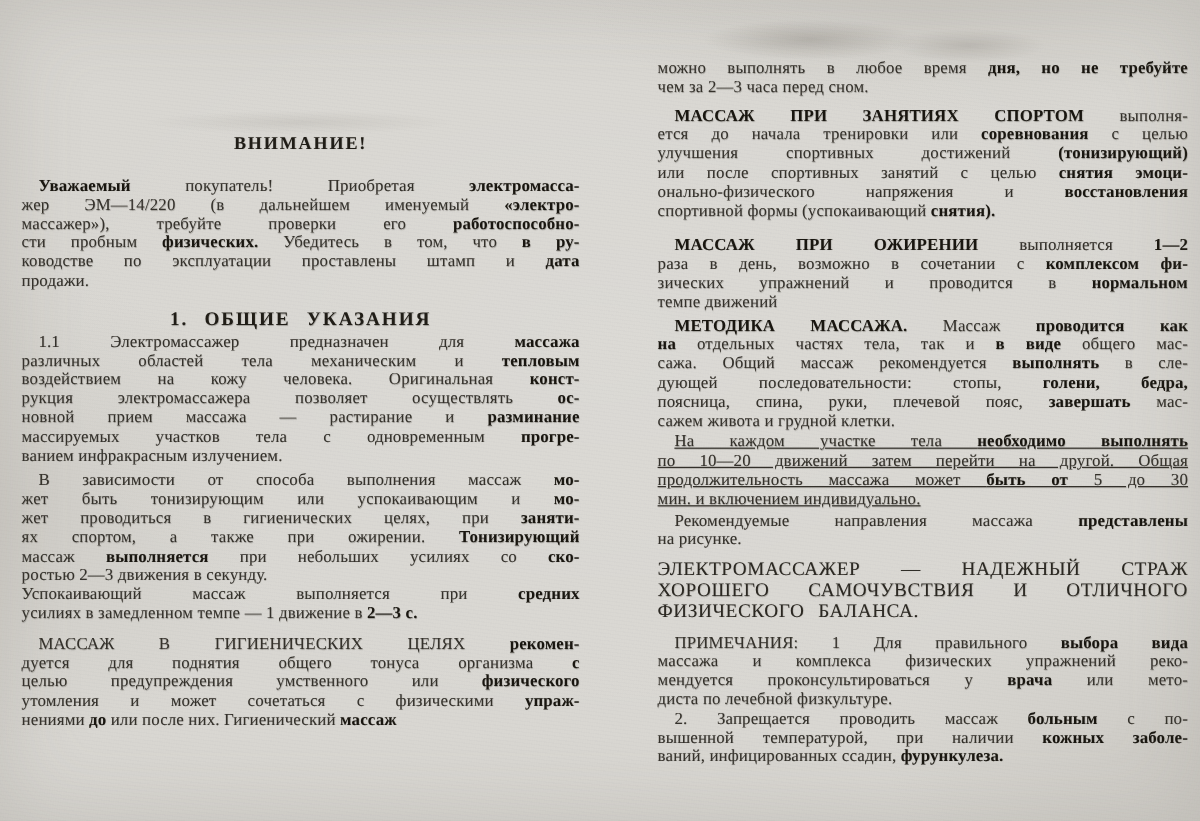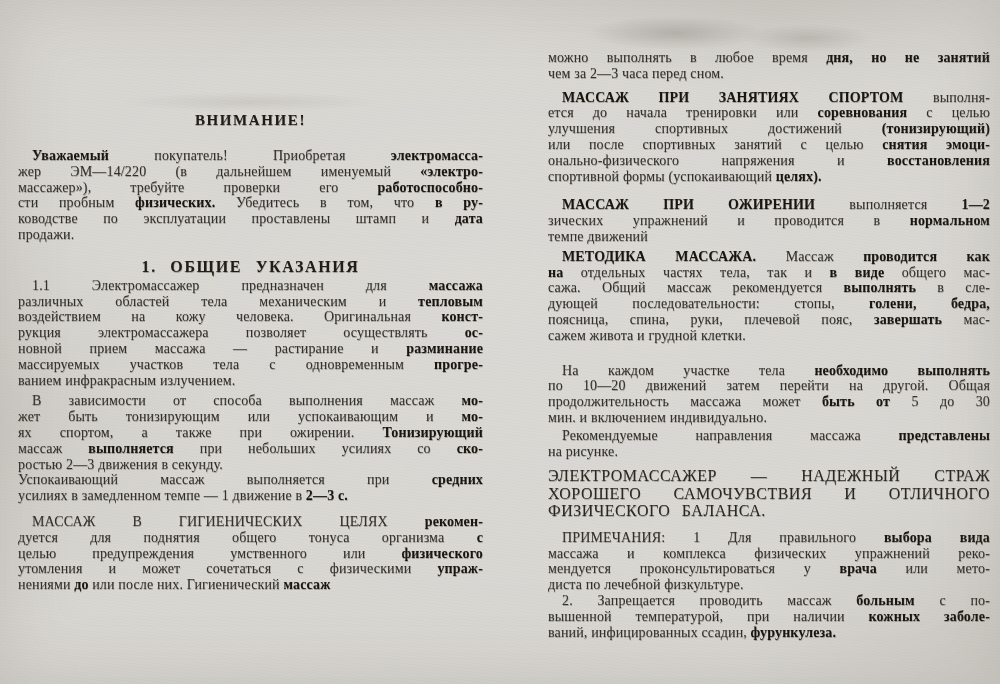--- a/index.html
+++ b/index.html
@@ -77,63 +77,65 @@
         <div class="line">различных областей тела механическим и <b>тепловым</b></div>
         <div class="line">воздействием на кожу человека. Оригинальная <b>конст-</b></div>
         <div class="line">рукция электромассажера позволяет осуществлять <b>ос-</b></div>
         <div class="line">новной прием массажа — растирание и <b>разминание</b></div>
         <div class="line">массируемых участков тела с одновременным <b>прогре-</b></div>
         <div class="line last">ванием инфракрасным излучением.</div>
       </div>
       <div class="block para" style="margin-top: 5px;">
         <div class="line first">В зависимости от способа выполнения массаж <b>мо-</b></div>
         <div class="line">жет быть тонизирующим или успокаивающим и <b>мо-</b></div>
+        <div class="line">жет проводиться в гигиенических целях, при <b>заняти-</b></div>
         <div class="line">ях спортом, а также при ожирении. <b>Тонизирующий</b></div>
         <div class="line">массаж <b>выполняется</b> при небольших усилиях со <b>ско-</b></div>
         <div class="line last">ростью 2—3 движения в секунду.</div>
       </div>
       <div class="block para">
         <div class="line">Успокаивающий массаж выполняется при <b>средних</b></div>
         <div class="line last">усилиях в замедленном темпе — 1 движение в <b>2—3 с.</b></div>
       </div>
       <div class="block para" style="margin-top: 10px;">
         <div class="line first">МАССАЖ В ГИГИЕНИЧЕСКИХ ЦЕЛЯХ <b>рекомен-</b></div>
         <div class="line">дуется для поднятия общего тонуса организма <b>с</b></div>
         <div class="line">целью предупреждения умственного или <b>физического</b></div>
         <div class="line">утомления и может сочетаться с физическими <b>упраж-</b></div>
         <div class="line last">нениями <b>до</b> или после них. Гигиенический <b>массаж</b></div>
       </div>
     </div>
   <div class="column col-right">
       <div class="block para">
-        <div class="line">можно выполнять в любое время <b>дня, но не занятий</b></div>
+        <div class="line">можно выполнять в любое время <b>дня, но не требуйте</b></div>
         <div class="line last">чем за 2—3 часа перед сном.</div>
       </div>
       <div class="block para" style="margin-top: 8px;">
         <div class="line first"><b>МАССАЖ ПРИ ЗАНЯТИЯХ СПОРТОМ</b> выполня-</div>
         <div class="line">ется до начала тренировки или <b>соревнования</b> с целью</div>
         <div class="line">улучшения спортивных достижений <b>(тонизирующий)</b></div>
         <div class="line">или после спортивных занятий с целью <b>снятия эмоци-</b></div>
         <div class="line">онально-физического напряжения и <b>восстановления</b></div>
-        <div class="line last">спортивной формы (успокаивающий <b>целях).</b></div>
+        <div class="line last">спортивной формы (успокаивающий <b>снятия).</b></div>
       </div>
       <div class="block para" style="margin-top: 13px;">
         <div class="line first"><b>МАССАЖ ПРИ ОЖИРЕНИИ</b> выполняется <b>1—2</b></div>
+        <div class="line">раза в день, возможно в сочетании с <b>комплексом фи-</b></div>
         <div class="line">зических упражнений и проводится в <b>нормальном</b></div>
         <div class="line last">темпе движений</div>
       </div>
       <div class="block para" style="margin-top: 4px;">
         <div class="line first"><b>МЕТОДИКА МАССАЖА.</b> Массаж <b>проводится как</b></div>
         <div class="line"><b>на</b> отдельных частях тела, так и <b>в виде</b> общего мас-</div>
         <div class="line">сажа. Общий массаж рекомендуется <b>выполнять</b> в сле-</div>
         <div class="line">дующей последовательности: стопы, <b>голени, бедра,</b></div>
         <div class="line">поясница, спина, руки, плечевой пояс, <b>завершать</b> мас-</div>
         <div class="line last">сажем живота и грудной клетки.</div>
       </div>
-      <div class="block para" style="margin-top: 19px;">
+      <div class="block para" style="margin-top: 2px; text-decoration: underline;">
         <div class="line first">На каждом участке тела <b>необходимо выполнять</b></div>
         <div class="line">по 10—20 движений затем перейти на другой. Общая</div>
         <div class="line">продолжительность массажа может <b>быть от</b> 5 до 30</div>
         <div class="line last">мин. и включением индивидуально.</div>
       </div>
       <div class="block para" style="margin-top: 2px;">
         <div class="line first">Рекомендуемые направления массажа <b>представлены</b></div>
         <div class="line last">на рисунке.</div>
       </div>
       <div class="block para slogan" style="margin-top: 8px;">

